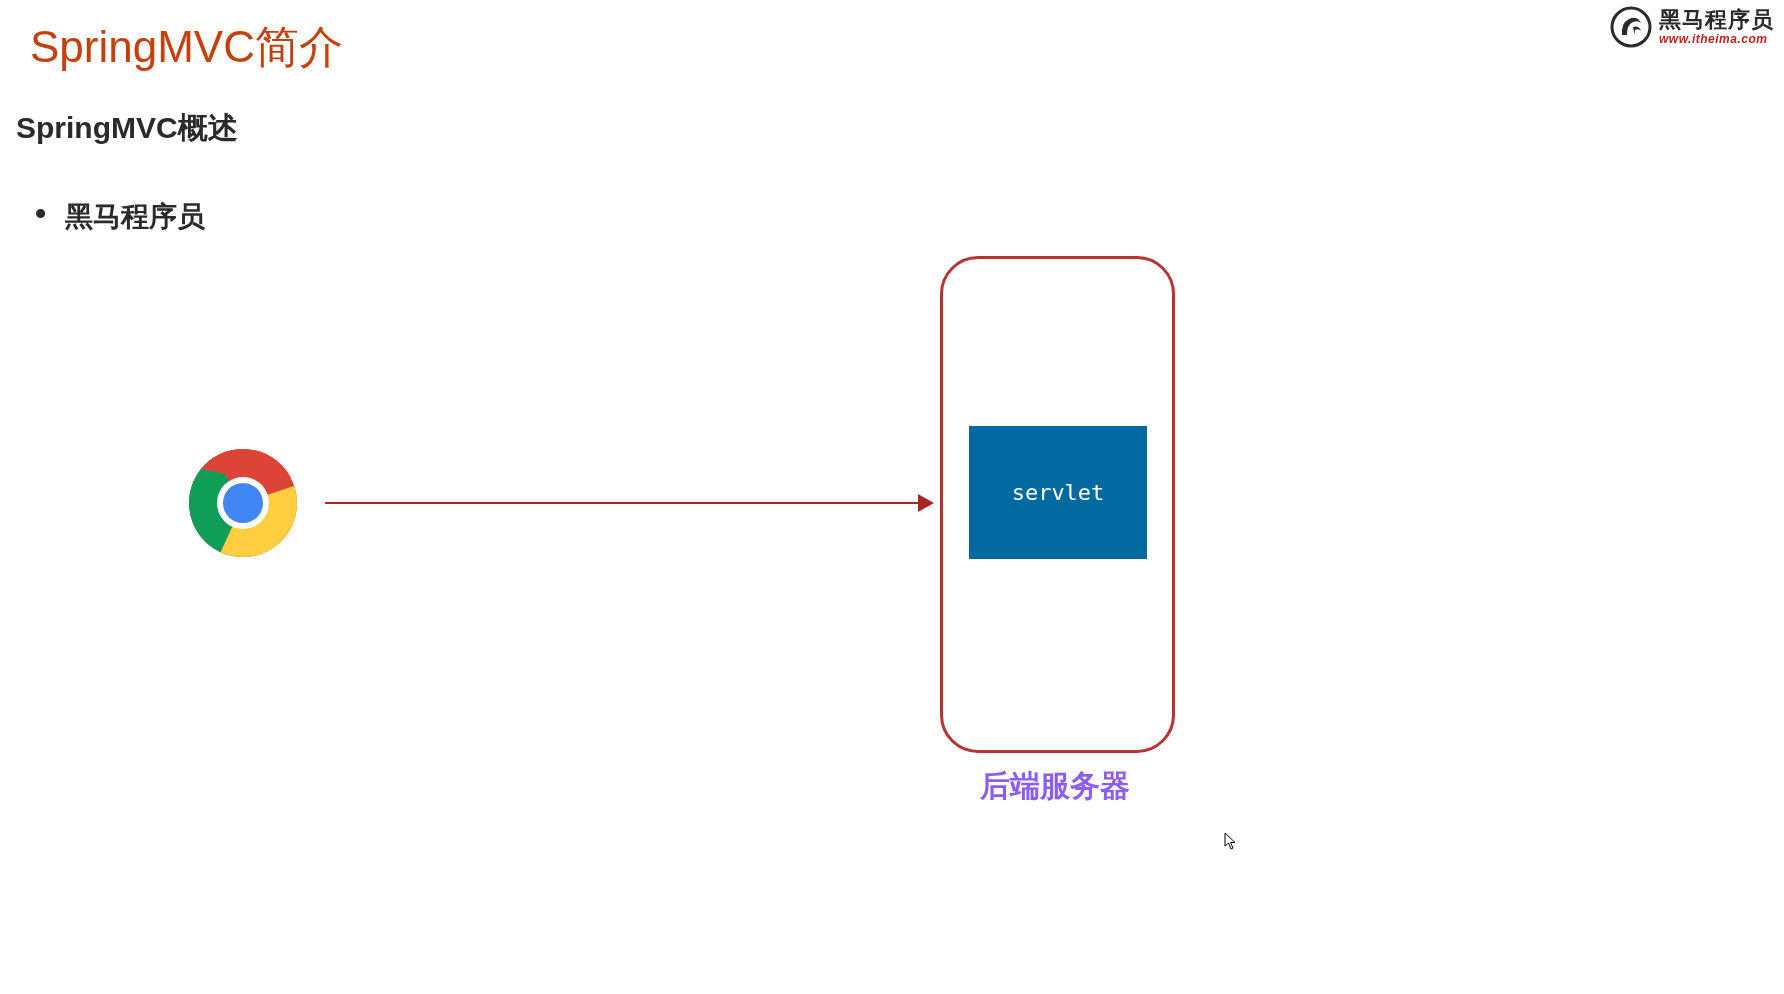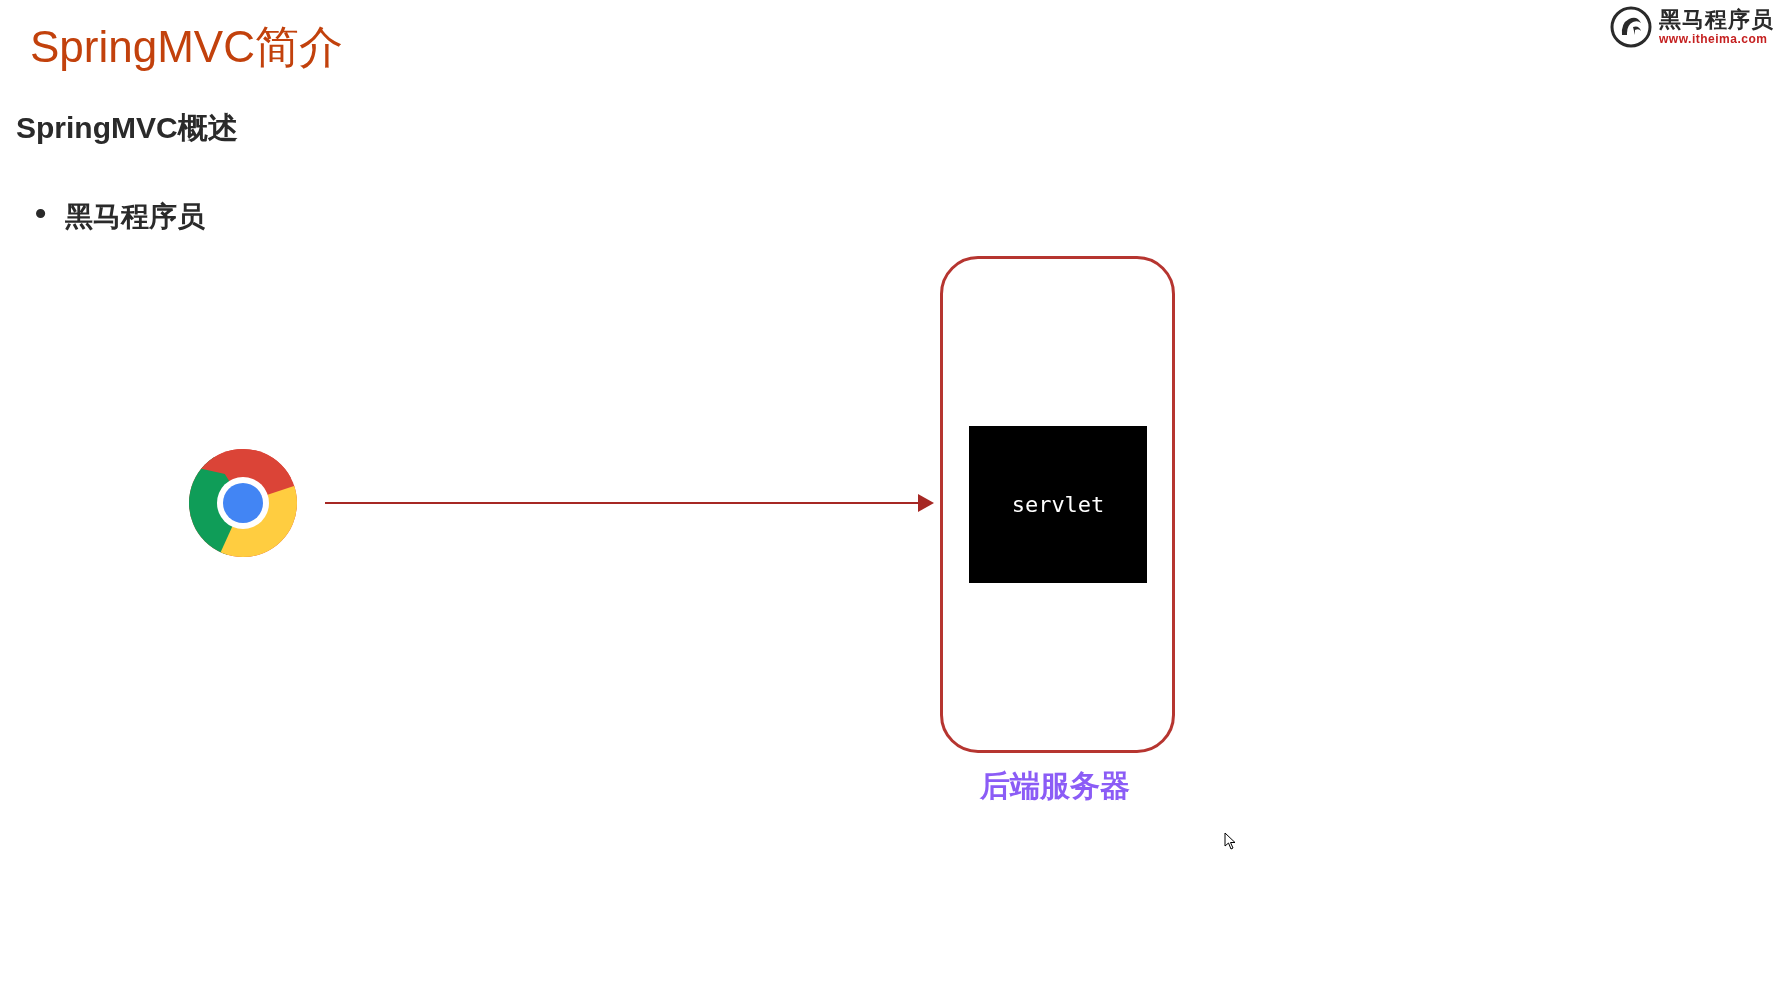--- a/index.html
+++ b/index.html
@@ -72,20 +72,21 @@
       font-size: 22px;
       font-weight: 700;
       color: #2a2a2a;
       letter-spacing: 1px;
     }
     .logo-url {
       font-size: 12px;
       font-weight: 700;
       color: #c52020;
       letter-spacing: 0.5px;
+      font-style: italic;
     }
     .diagram-area {
       position: absolute;
       left: 0;
       top: 250px;
       width: 100%;
       height: 600px;
     }
     .chrome-icon {
       position: absolute;
@@ -120,22 +121,22 @@
       height: 497px;
       border: 3px solid #b63530;
       border-radius: 38px;
       background: #ffffff;
     }
     .servlet-box {
       position: absolute;
       left: 969px;
       top: 176px;
       width: 178px;
-      height: 157px;
-      background: #000000;
+      height: 133px;
+      background: #0369a1;
       display: flex;
       align-items: center;
       justify-content: center;
     }
     .servlet-label {
       color: #ffffff;
       font-family: "Consolas", monospace;
       font-size: 22px;
       font-weight: 500;
     }

